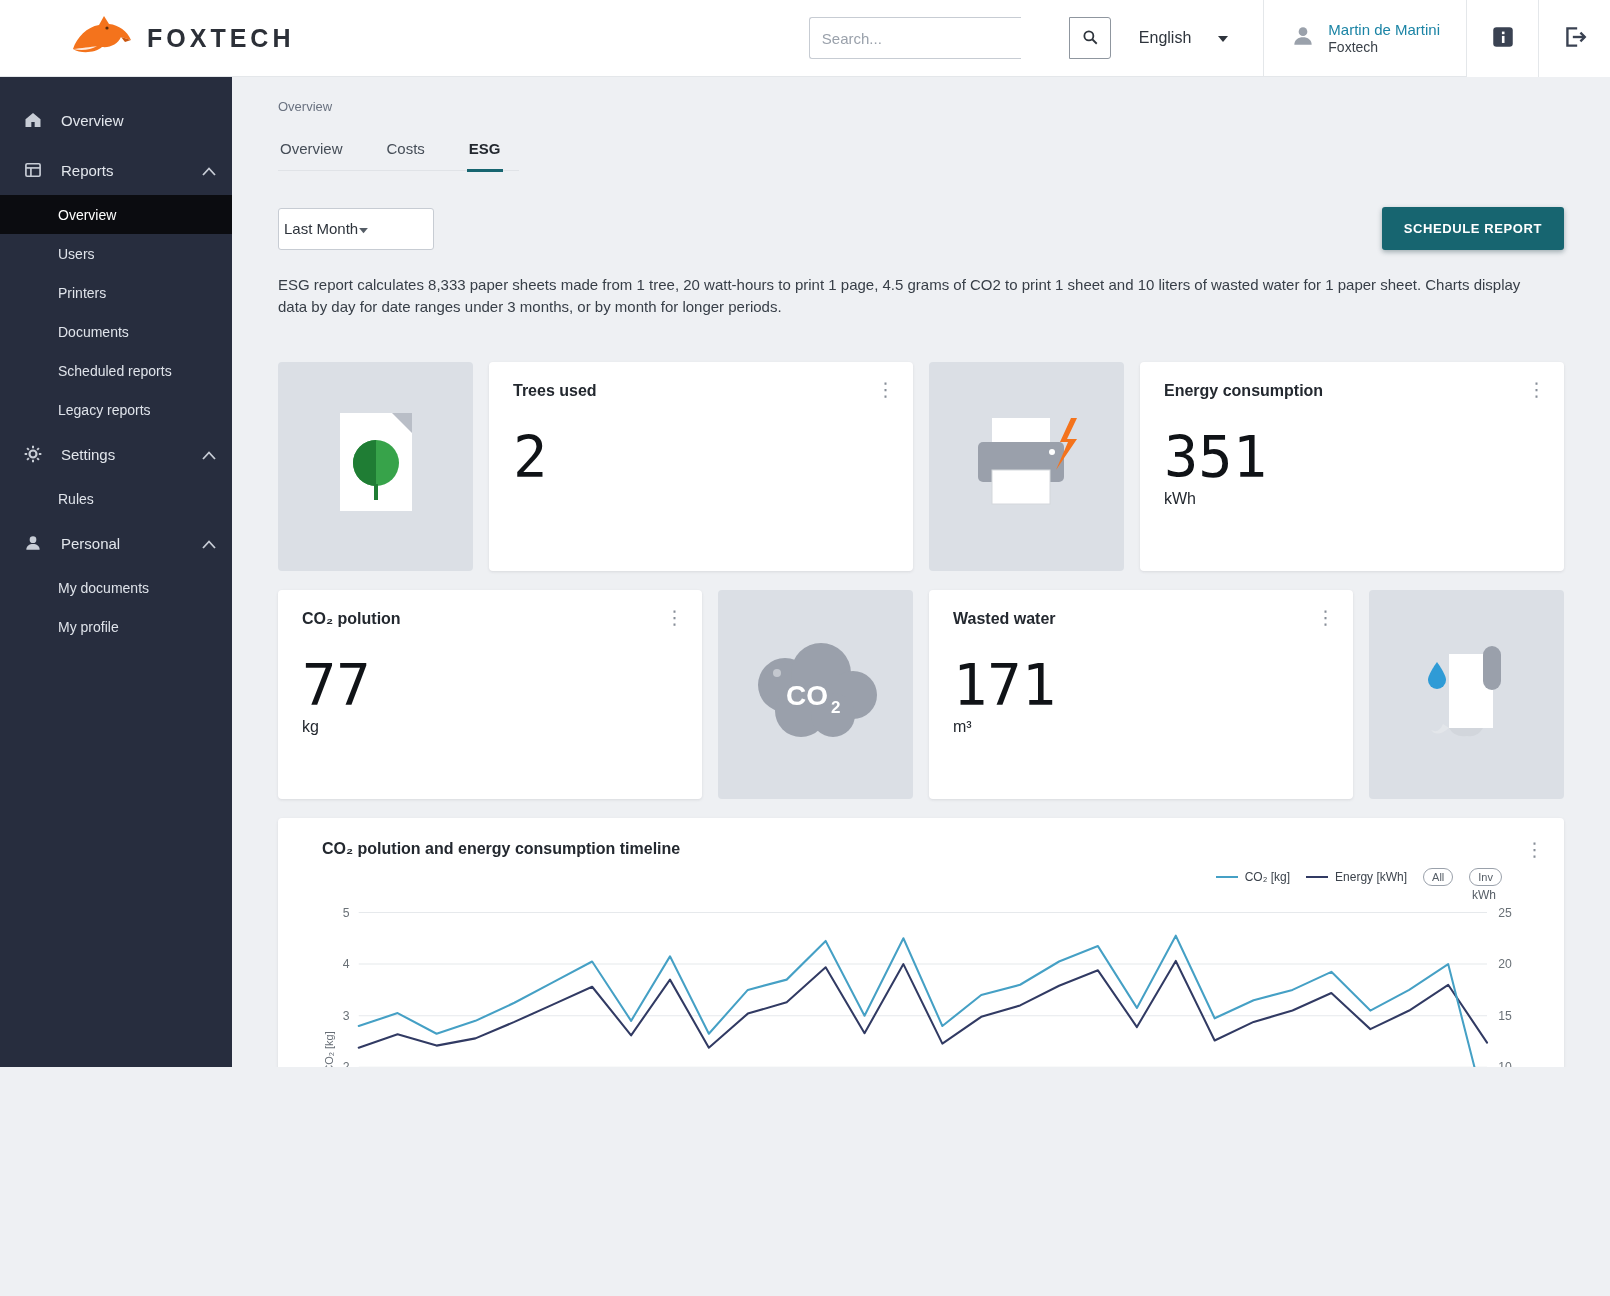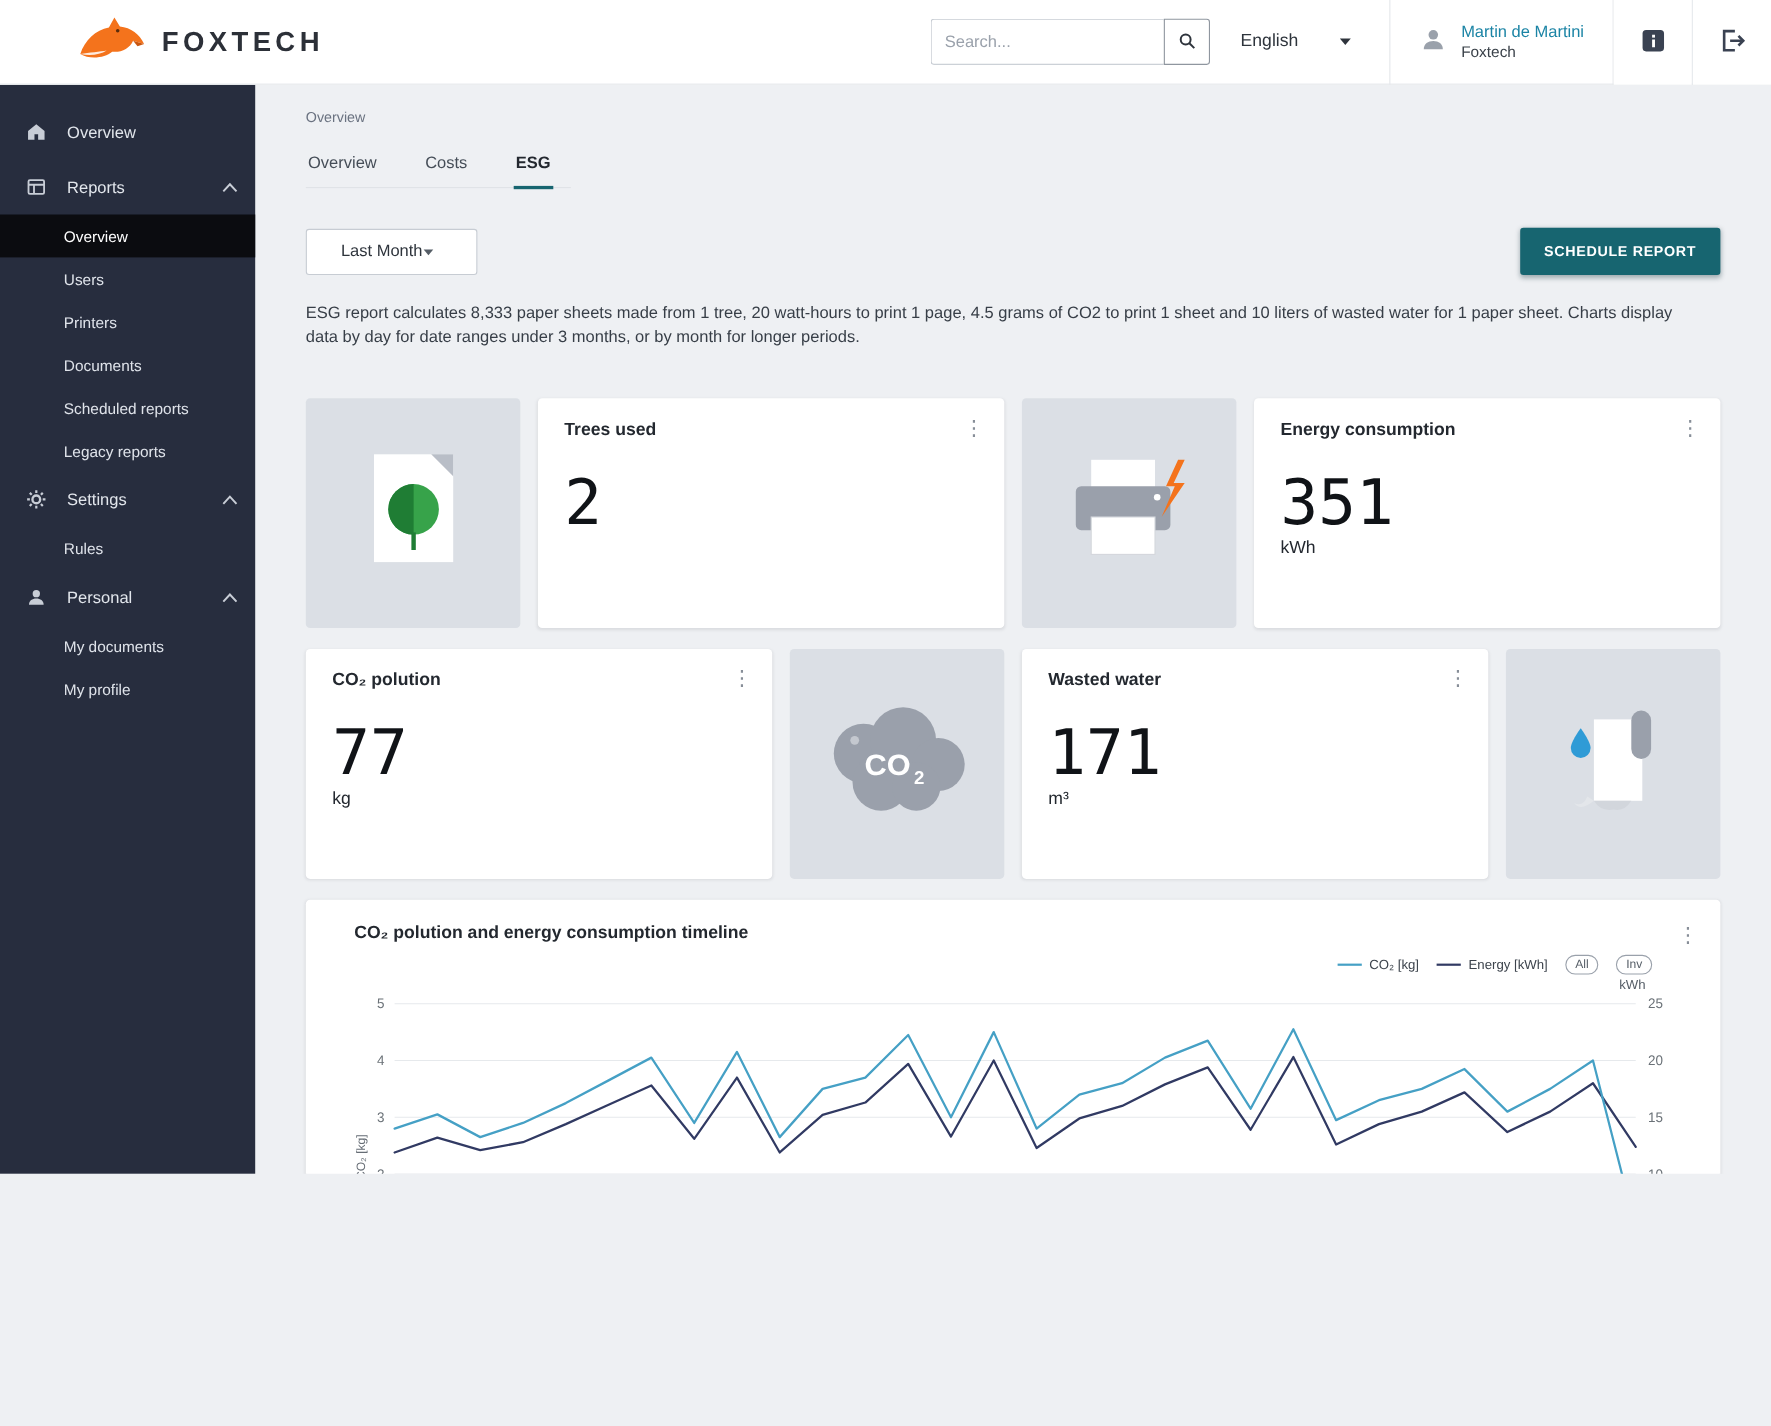--- a/index.html
+++ b/index.html
@@ -11,32 +11,32 @@
     overflow:hidden;
   }
   
   .topbar {
     height:77px; background:#ffffff; border-bottom:1px solid #e4e7ea;
     display:flex; align-items:center; position:relative; z-index:5;padding-left:45px;
   }
   .logo { display:flex; align-items:center; gap:12px; padding-left:26px; cursor:pointer; }
   .logo-text { font-size:25px; font-weight:700; letter-spacing:4px; color:#2c3038; }
   .topbar-spacer { flex:1; }
-  .search-group { display:flex; align-items:center; margin-right:28px; }
+  .search-group { display:flex; align-items:center; margin-right:28px;gap:48px; }
   .search-input {
     width:212px; height:42px; border:1px solid #c7ccd3; border-right:none;
     border-radius:3px 0 0 3px; padding:0 12px; font-size:15px; color:#3a4149;
     font-family:"Liberation Sans", sans-serif; outline:none; background:#fff;
   }
   .search-input::placeholder { color:#9aa1ab; }
   .search-btn {
     width:42px; height:42px; background:#fff; border:1px solid #8f969f;
     border-radius:0 3px 3px 0; display:flex; align-items:center; justify-content:center; cursor:pointer;
   }
-  .lang-select { display:flex; align-items:center; gap:37px; margin-right:34px; cursor:pointer; font-size:16px; color:#2e343c; }
+  .lang-select { display:flex; align-items:center; gap:26px; margin-right:34px; cursor:pointer; font-size:16px; color:#2e343c; }
   .v-divider { width:1px; height:77px; background:#e4e7ea; }
   .user-block { display:flex; align-items:center; gap:12px; padding:0 26px; min-width:198px; cursor:pointer; }
   .user-name { font-size:15px; color:#1b84a5; line-height:1.25; }
   .user-org { font-size:14px; color:#3a4149; }
   .icon-btn { width:71px; height:77px; display:flex; align-items:center; justify-content:center; background:#fff; border:none; cursor:pointer; }
   
   .layout { display:flex; height:990px; }
   .sidebar { width:232px; flex-shrink:0; background:#272d3e; padding-top:18px; color:#e2e6ec; }
   .nav-item { display:flex; align-items:center; gap:17px; height:50px; padding:0 16px 0 22px; font-size:15px; cursor:pointer; }
   .nav-icon { width:22px; height:22px; display:flex; align-items:center; justify-content:center; color:#c8cdd6; }
@@ -50,21 +50,21 @@
     font-size:44px; font-weight:800; color:#15171c; letter-spacing:0;
     display:inline-block; transform:scale(0.78,1); transform-origin:left center;
     margin-bottom:24px; white-space:nowrap;
   }
   .tabs { display:inline-flex; gap:40px; border-bottom:1px solid #e0e3e7; padding-right:16px; margin-bottom:36px; }
   .tab { padding:10px 2px 12px 2px; font-size:15px; color:#454d57; cursor:pointer; }
   .tab.active { color:#23282f; font-weight:700; border-bottom:3px solid #176570; margin-bottom:-2px; }
   .controls-row { display:flex; align-items:center; justify-content:space-between; margin-bottom:24px; }
   .period-select {
     width:156px; height:42px; background:#fff; border:1px solid #c7ccd3; border-radius:3px;
-    display:flex; align-items:center; justify-content:center; padding:0 12px 0 5px;
+    display:flex; align-items:center; justify-content:flex-start; padding:0 12px 0 5px;
     font-size:15px; color:#2e343c; cursor:pointer;
   }
   .schedule-btn {
     background:#176570; color:#fff; border:none; border-radius:3px; cursor:pointer;
     font-family:"Liberation Sans", sans-serif; font-size:13px; font-weight:700; letter-spacing:0.6px;
     padding:14px 22px; box-shadow:0 2px 5px rgba(10,40,50,0.35);
   }
   .description { font-size:15px; color:#373e47; line-height:1.45; margin-bottom:44px; max-width:1250px; }
   
   .cards-row { display:flex; gap:16px; margin-bottom:19px; height:209px; }

